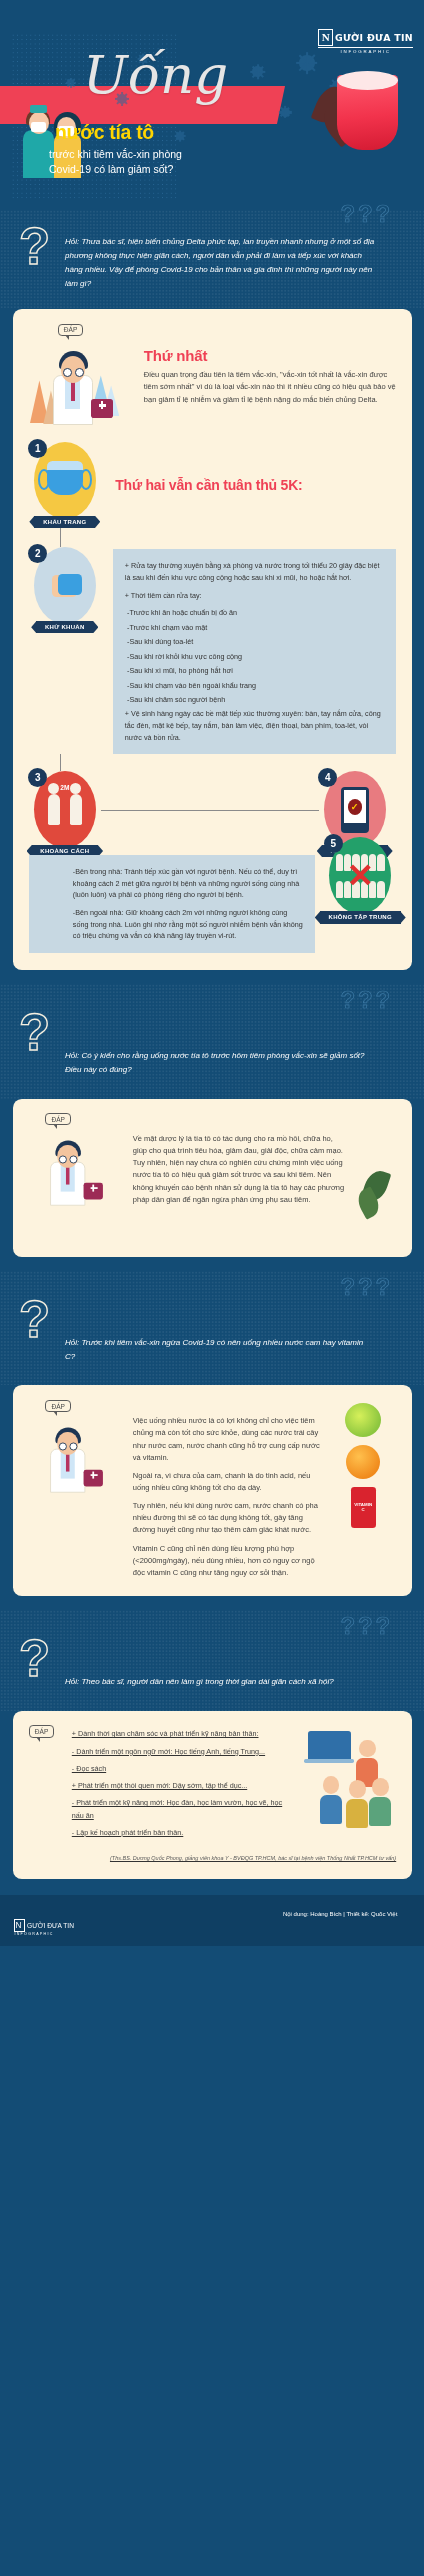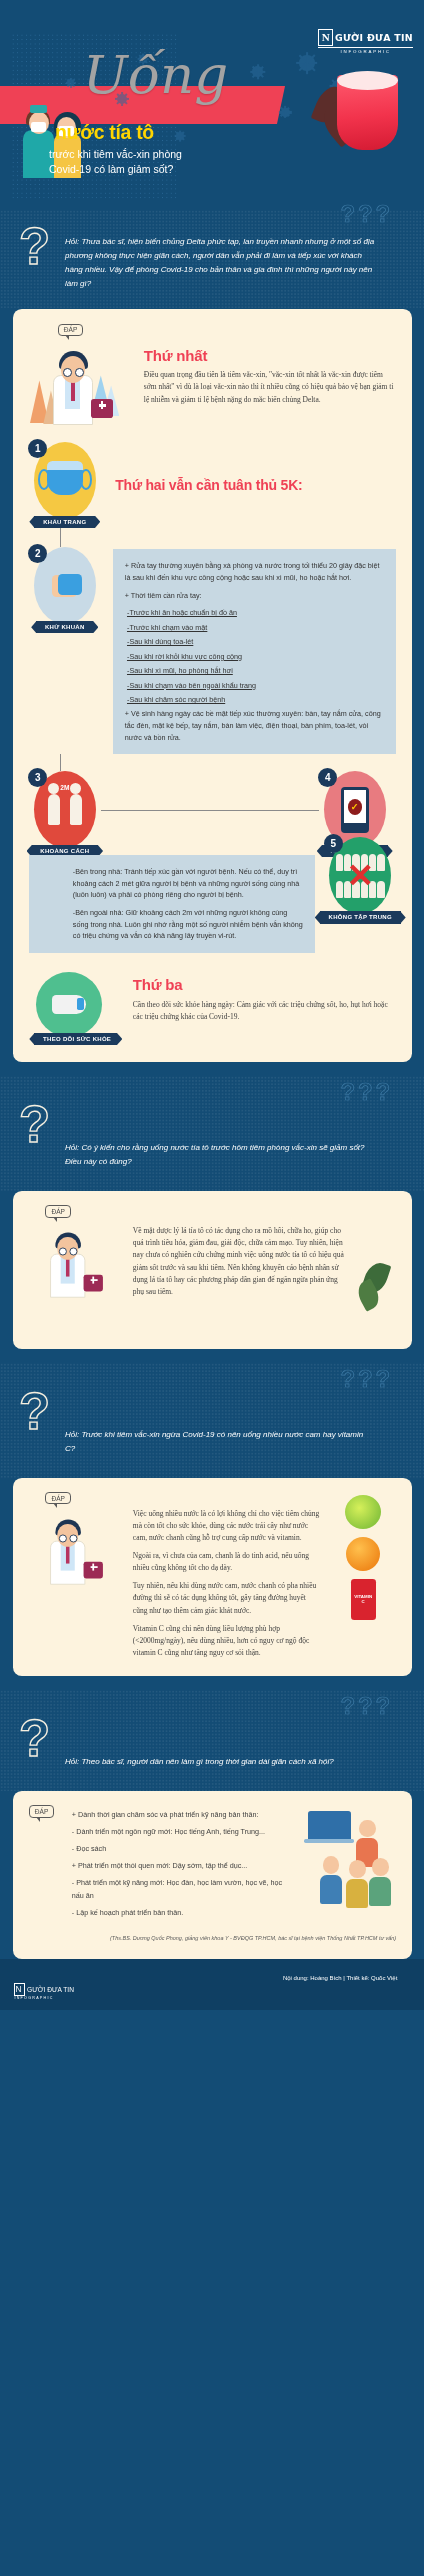--- a/index.html
+++ b/index.html
@@ -29,21 +29,21 @@
     font-size:11px; font-weight:bold; color:#fff;
   }
   .logo .ltxt { font-size:9.4px; letter-spacing:0.3px; font-weight:bold; color:#fff;
     font-family:"DejaVu Sans", sans-serif; }
   .logo .lline { height:0.6px; background:#fff; margin:1.7px 0 1.1px; }
   .logo .lsub { font-size:4.4px; letter-spacing:1.8px; color:#fff; }
 
   .title-script {
     position:absolute; left:83px; top:51px; z-index:4;
     font-family:"DejaVu Serif", serif; font-style:italic; font-size:53px;
-    color:#a3a3a3; line-height:.9; text-shadow:0 1.1px 1.7px rgba(0,0,0,.18);
+    color:#e5e5e5; line-height:.9; text-shadow:0 1.1px 1.7px rgba(0,0,0,.18);
   }
   .title-yellow {
     position:absolute; left:55px; top:121px; z-index:5;
     font-size:19.4px; font-weight:bold; color:#ffd500; letter-spacing:-0.3px;
   }
   .title-sub {
     position:absolute; left:49px; top:147px; z-index:5;
     font-size:10.5px; color:#fff; line-height:1.45; font-weight:300;
   }
   .drink {
@@ -120,21 +120,21 @@
     border-radius:8.8px; padding:14.4px 15.5px 16.6px; color:#333;
   }
 
   .ans-row { display:flex; gap:10px; align-items:flex-start; }
   .ans-art { width:105px; flex:0 0 105px; position:relative; min-height:83px; }
   .ans-text { flex:1; }
   .ans-head {
     font-size:15px; color:#ef4155; font-weight:bold; margin-bottom:5.5px;
     letter-spacing:-0.2px;
   }
-  .ans-body { font-size:7.5px; line-height:1.62; color:#3f3f3f;font-family:Liberation Serif, serif; }
+  .ans-body { font-size:7.5px; line-height:1.62; color:#3f3f3f; }
   .ans-body p + p { margin-top:6px; }
 
   .dap-bubble {
     display:inline-block; border:0.9px solid #5b5b5b; border-radius:3.9px;
     padding:1.7px 5px; font-size:6.6px; color:#4a4a4a; position:relative; background:#fdf3de;
   }
   .dap-bubble::after {
     content:""; position:absolute; left:6.6px; bottom:-5px; width:0; height:0;
     border-left:4.4px solid transparent; border-top:5px solid #5b5b5b;
   }
@@ -191,21 +191,21 @@
   }
   .ribbon::before { left:-5px; clip-path:polygon(100% 0,100% 100%,0 50%); }
   .ribbon::after  { right:-5px; clip-path:polygon(0 0,0 100%,100% 50%); }
 
   .bluebox {
     background:#c7d8e2; color:#333; font-size:7.2px; line-height:1.62;
     padding:11px 12px; position:relative;
   }
   .bluebox p { margin-bottom:6px; }
   .bluebox p:last-child { margin-bottom:0; }
-  .bluebox .sub { margin:2.8px 0 2.8px 2.2px;text-decoration:underline; }
+  .bluebox .sub { margin:2.8px 0 2.8px 2.2px; }
 
   .connector { width:0.8px; background:#8a8a8a; margin:0 auto; }
   .k-item { display:flex; flex-direction:column; align-items:center; width:72px; }
 
   
   .i-mask { background:#f5c842; }
   .i-mask .m { width:36px; height:29px; background:#3a9fe0; border-radius:5.5px 5.5px 14.4px 14.4px;
     position:relative; }
   .i-mask .m::before, .i-mask .m::after {
     content:""; position:absolute; top:3.3px; width:7.7px; height:16.6px;
@@ -482,34 +482,20 @@
                 <i class="pp"></i>
                 <i class="pp"></i>
             </div>
             <div class="x" style="position:relative;z-index:2;">✕</div>
           </div>
           <div class="ribbon" style="margin-top:-3.3px;">KHÔNG TẬP TRUNG</div>
         </div>
       </div>
     </div>
 
-    <div class="ans-row" style="margin-top:19px;align-items:flex-start;">
-      <div class="ans-art" style="min-height:66px;flex:0 0 94px;">
-        <div class="icon-circle i-therm" style="width:66px;height:65px;margin-left:7.7px;">
-          <div class="t"></div>
-        </div>
-        <div class="ribbon" style="width:83px;margin:-4.4px 0 0 5.5px;">THEO DÕI SỨC KHỎE</div>
-      </div>
-      <div class="ans-text" style="padding-top:4.4px;">
-        <div class="ans-head">Thứ ba</div>
-        <div class="ans-body">
-            <p>Cần theo dõi sức khỏe hàng ngày: Cảm giác với các triệu chứng sốt, ho, hụt hơi hoặc các triệu chứng khác của Covid-19.</p>
-          </div>
-      </div>
-    </div>
   </div>
 
   <div class="qblock" style="padding-top:32px;padding-bottom:22px;">
     <div class="dotgrid"></div>
     <div class="qmarks-small" style="top:2.2px;">???</div>
     <div class="qmark-big" style="top:29px;">?</div>
     <div class="qtext" style="padding-top:33px;">Hỏi: Có ý kiến cho rằng uống nước tía tô trước hôm tiêm phòng vắc-xin sẽ giảm sốt? Điều này có đúng?</div>
   </div>
 
   <div class="card">
@@ -585,21 +571,21 @@
     </div>
   </div>
 
   <div class="qblock" style="padding-top:32px;padding-bottom:22px;">
     <div class="dotgrid"></div>
     <div class="qmarks-small" style="top:2.2px;">???</div>
     <div class="qmark-big" style="top:29px;">?</div>
     <div class="qtext" style="padding-top:33px;">Hỏi: Theo bác sĩ, người dân nên làm gì trong thời gian dài giãn cách xã hội?</div>
   </div>
 
-  <div class="card" style="margin-bottom:0;">
+  <div class="card" style="margin-bottom:16px;text-decoration:underline;">
     <div class="ans-row">
       <div style="flex:0 0 33px;">
         <span class="dap-bubble">ĐÁP</span>
       </div>
       <div class="ans-text bullets" style="padding-top:3.3px;">
         <p>+ Dành thời gian chăm sóc và phát triển kỹ năng bản thân:</p>
         <p>- Dành triển một ngôn ngữ mới: Học tiếng Anh, tiếng Trung...</p>
         <p>- Đọc sách</p>
         <p>+ Phát triển một thói quen mới: Dậy sớm, tập thể dục...</p>
         <p>- Phát triển một kỹ năng mới: Học đàn, học làm vườn, học vẽ, học nấu ăn</p>

